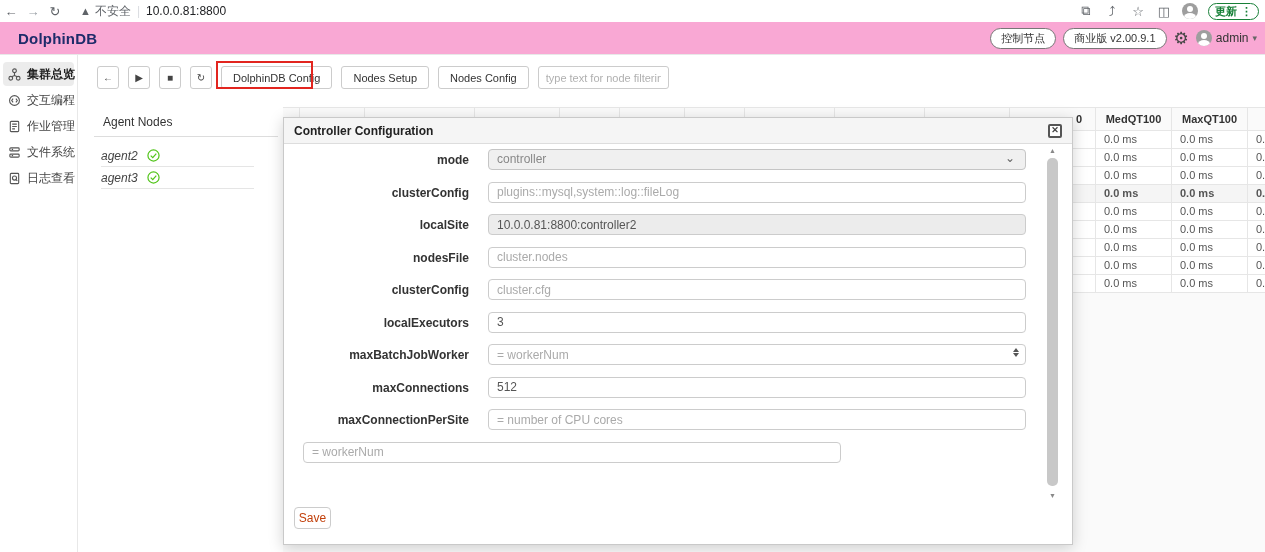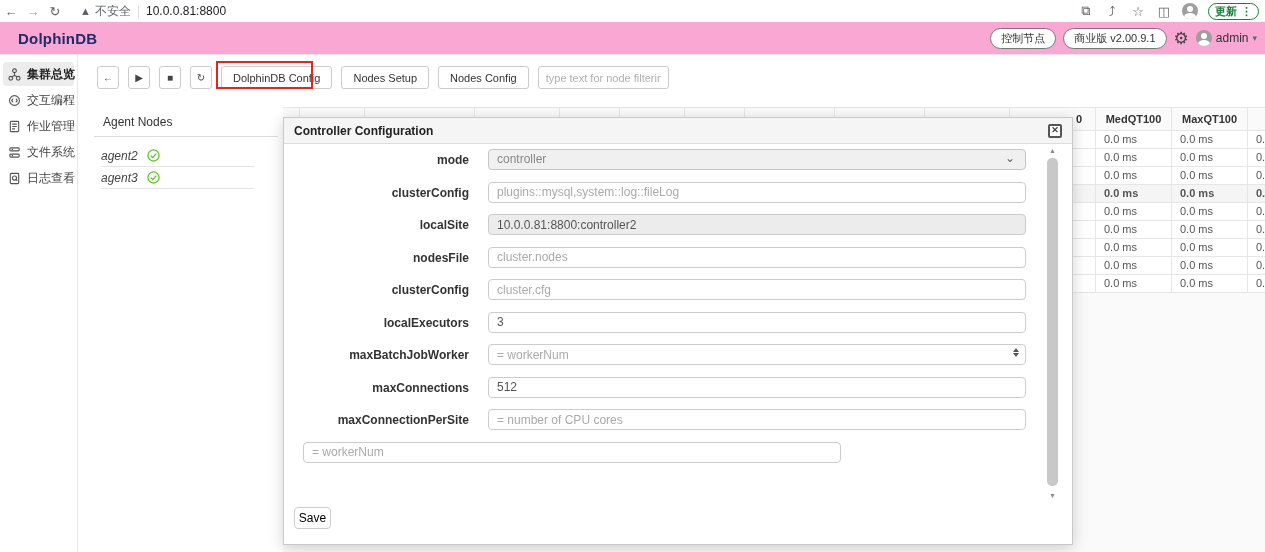--- a/index.html
+++ b/index.html
@@ -97,21 +97,21 @@
   .f-input::placeholder { color:#aaa; }
   .f-input.disabled { background:#ececec; color:#555; }
   .f-select { width:538px; height:21px; border:1px solid #c5c5c5; border-radius:4px;
     background:#f0f0f0; color:#888; font-size:12px; padding:2px 8px 0; cursor:pointer; position:relative; }
   .f-select .sel-chev { position:absolute; right:10px; top:1px; font-size:12px; color:#666; }
   .spinner { position:absolute; right:7px; top:4px; display:flex; flex-direction:column; gap:1px; cursor:pointer; }
   .spinner i { width:0; height:0; border-left:3.5px solid transparent; border-right:3.5px solid transparent; }
   .spinner .up { border-bottom:4px solid #555; }
   .spinner .dn { border-top:4px solid #555; }
   .save-btn { position:absolute; left:10px; top:389px; width:37px; height:22px;
-    background:#fff; border:1px solid #ccc; border-radius:4px; font-size:12px; color:#000000; cursor:pointer; }
+    background:#fff; border:1px solid #ccc; border-radius:4px; font-size:12px; color:#c2410c; cursor:pointer; }
   
   .m-scroll { position:absolute; right:14px; top:28px; width:11px; height:355px; }
   .m-scroll .arr { width:11px; height:10px; font-size:7px; color:#888; text-align:center; line-height:10px; cursor:pointer; }
   .m-scroll .thumb { position:absolute; top:12px; left:0; width:11px; height:328px;
     background:#c8c8c8; border-radius:5px; cursor:pointer; }
   .m-scroll .arr.dn { position:absolute; bottom:0; }
 </style>
 </head>
 <body>
 

